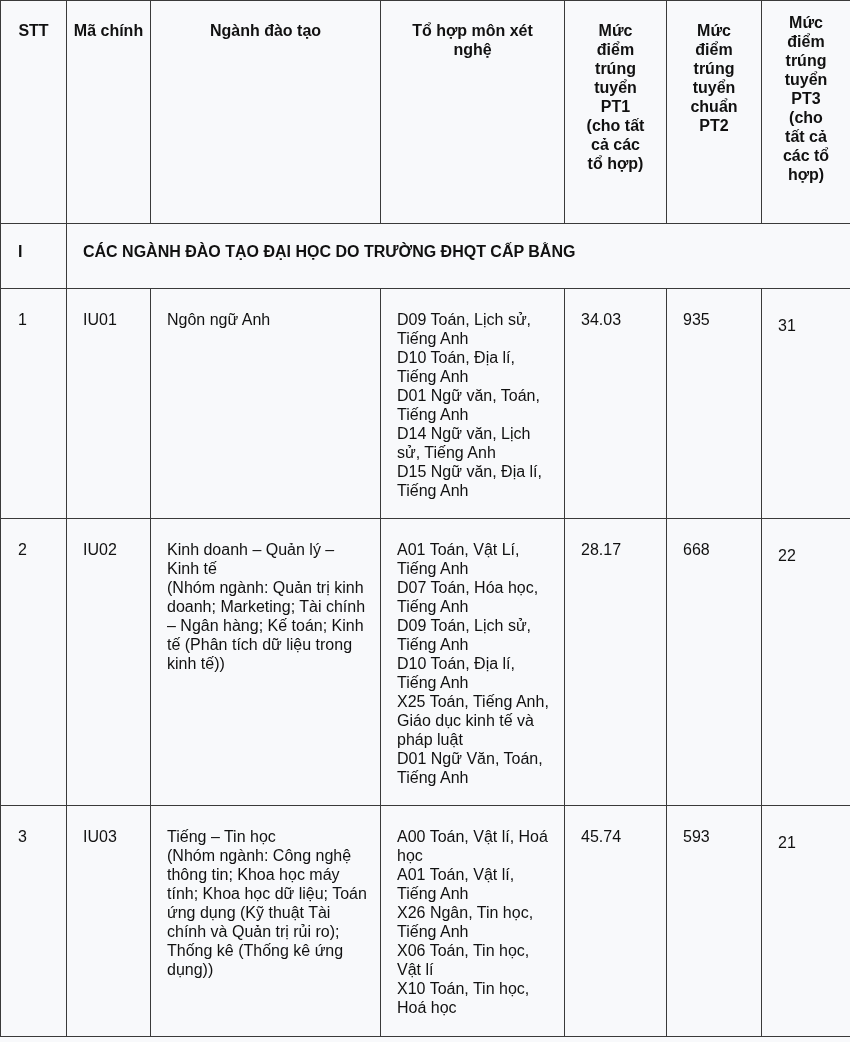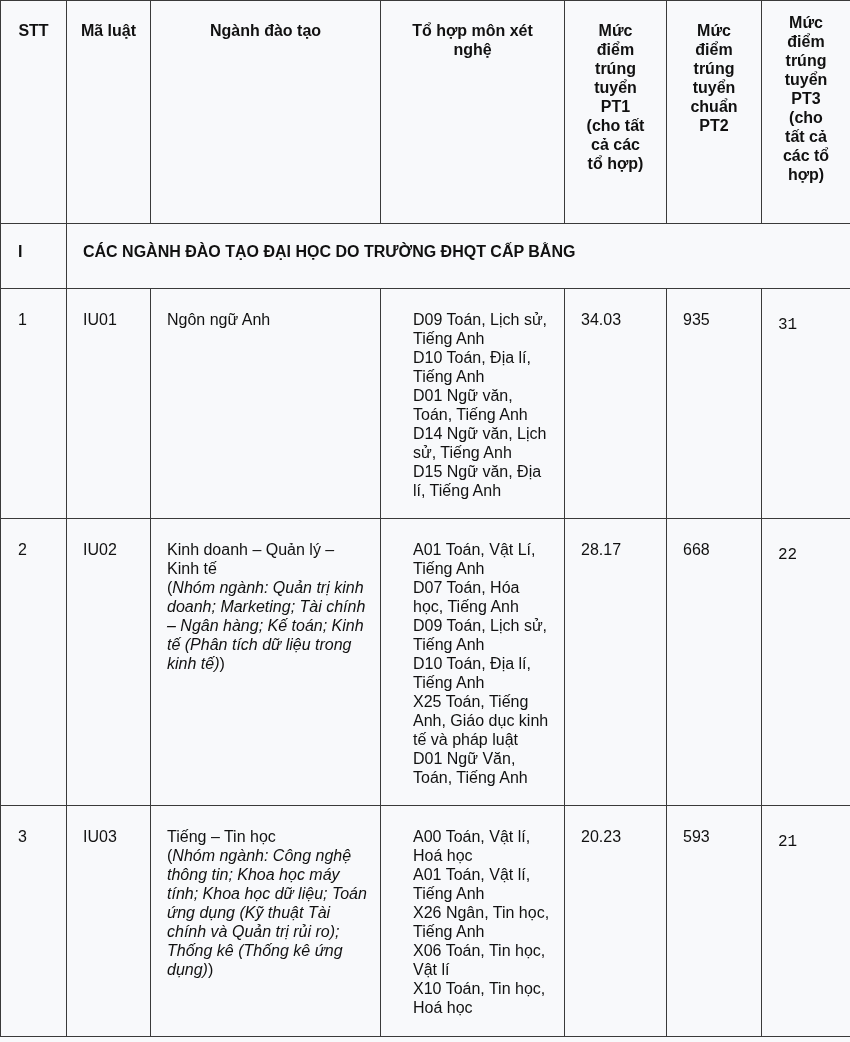--- a/index.html
+++ b/index.html
@@ -33,47 +33,47 @@
       text-align: center;
       height: 222px;
     }
     th .inner { padding: 20px 4px 0 4px; }
     th.pt3 .inner { padding-top: 12px; }
     .sec td { height: 64px; font-weight: bold; }
     .sec .stt-cell .inner { padding: 18px 0 0 17px; }
     .sec .title-cell .inner { padding: 18px 0 0 16px; }
     .row td .inner { padding: 21px 10px 0 16px; }
     .row td.stt .inner { padding-left: 17px; }
-    .row td.pt3 .inner { padding-top: 27px; padding-left: 16px; font-family: Liberation Mono, monospace; }
+    .row td.pt3 .inner { padding-top: 27px; padding-left: 16px; }
     .row1 td { height: 229px; }
     .row2 td { height: 286px; }
     .row3 td { height: 230px; }
-    .note { font-style: italic; }
-    .combo-line { display: block; margin-left: 16px; }
+    .note { }
+    .combo-line { display: block; }
   </style>
 </head>
 <body>
 
 <table>
   <colgroup>
     <col style="width:66px">
     <col style="width:84px">
     <col style="width:230px">
     <col style="width:184px">
     <col style="width:102px">
     <col style="width:95px">
     <col style="width:89px">
   </colgroup>
   <thead>
     <tr>
       <th>
           <div class="inner">STT</div>
         </th>
       <th>
-          <div class="inner">Mã luật</div>
+          <div class="inner">Mã chính</div>
         </th>
       <th>
           <div class="inner">Ngành đào tạo</div>
         </th>
       <th>
           <div class="inner" style="padding-left:20px;padding-right:20px">Tổ hợp môn xét nghệ</div>
         </th>
       <th>
           <div class="inner" style="padding-left:18px;padding-right:18px">Mức điểm trúng tuyển PT1 (cho tất cả các tổ hợp)</div>
         </th>
@@ -175,21 +175,21 @@
       <td>
           <div class="inner" style="padding-right:14px">
         <span class="combo-line">A00 Toán, Vật lí, Hoá học</span>
         <span class="combo-line">A01 Toán, Vật lí, Tiếng Anh</span>
         <span class="combo-line">X26 Ngân, Tin học, Tiếng Anh</span>
         <span class="combo-line">X06 Toán, Tin học, Vật lí</span>
         <span class="combo-line">X10 Toán, Tin học, Hoá học</span>
       </div>
         </td>
       <td>
-          <div class="inner">20.23</div>
+          <div class="inner">45.74</div>
         </td>
       <td>
           <div class="inner">593</div>
         </td>
       <td class="pt3">
           <div class="inner">21</div>
         </td>
     </tr>
   </tbody>
 </table>

